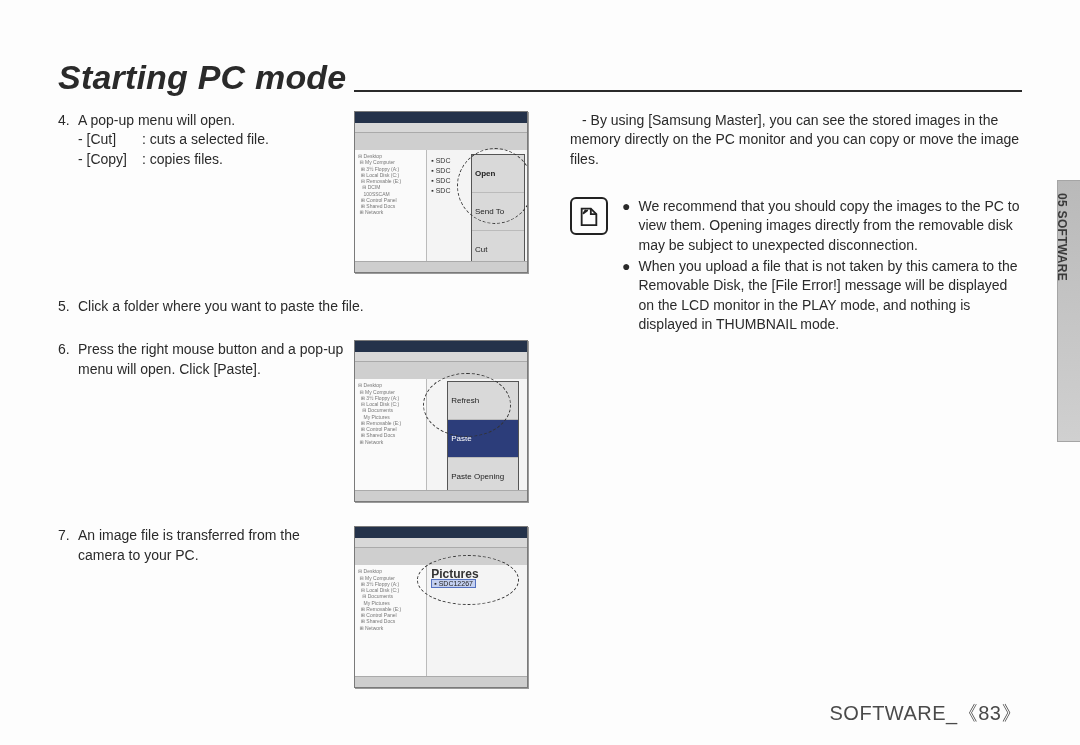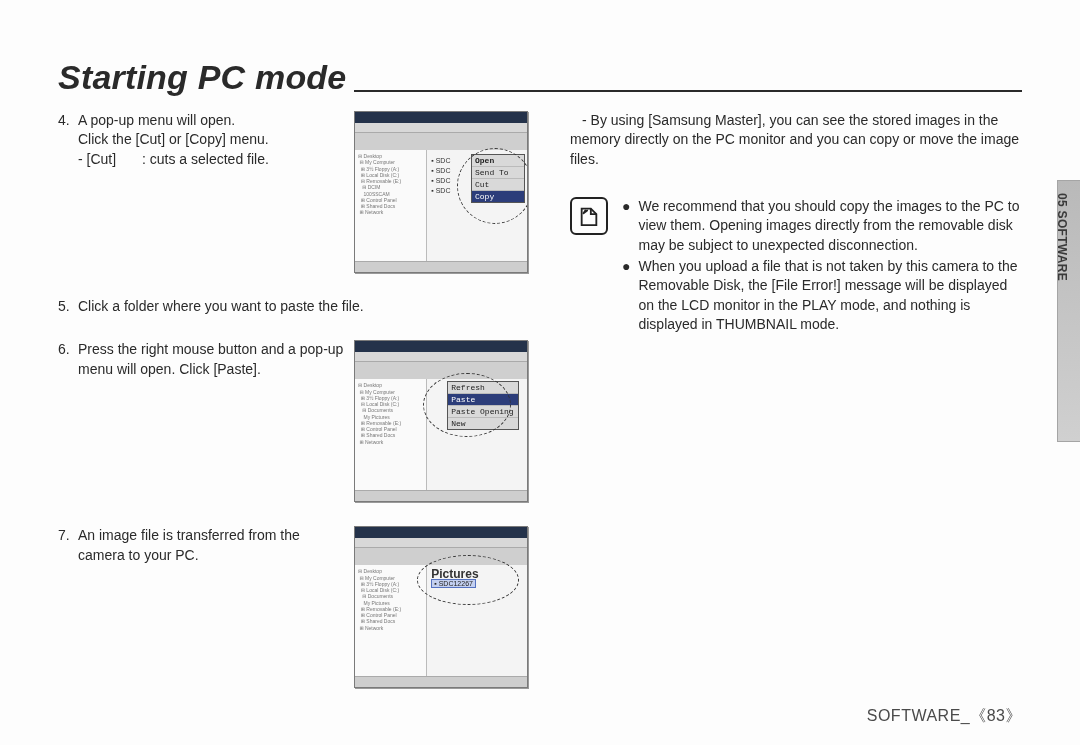--- a/index.html
+++ b/index.html
@@ -84,21 +84,21 @@
     border-radius:50%;
   }
   .popup-box {
     position:absolute;
     background:#d9d9d9;
     border:1px solid #555;
     font-size:8px;
     color:#222;
     line-height:11px;
   }
-  .popup-box div { padding:0 3px; border-bottom:1px solid #bbb;font-family:Liberation Mono, monospace; }
+  .popup-box div { padding:13px 3px; border-bottom:1px solid #bbb; }
   .popup-box div:last-child { border-bottom:none; }
   .hl { background:#2c3d7a; color:#fff; }
   .filelist { position:absolute; left:4px; top:6px; font-size:7px; color:#333; line-height:10px; }
 
   .para { line-height:1.38; }
   .hang { padding-left: 12px; text-indent:-12px; }
 
   .note-block {
     display:flex;
     align-items:flex-start;
@@ -115,21 +115,21 @@
   .note-icon svg { width:22px; height:22px; }
   .note-list { list-style:none; padding:0; margin:0; }
   .note-list li { display:flex; gap:8px; margin-bottom:2px; }
   .note-list .bullet { font-size:14px; line-height:1.38; }
   .note-list .btxt { flex:1; line-height:1.38; }
 
   .footer {
     position:absolute;
     right:58px;
     bottom:18px;
-    font-size:16px;
+    font-size:20px;
     color:#4a4a4a;
     letter-spacing:.5px;
   }
   .tab-side {
     position:absolute;
     right:0; top:180px;
     width:22px; height:260px;
     background:linear-gradient(#b9b9b9,#d0d0d0);
     border:1px solid #a5a5a5;
     border-right:none;
@@ -160,24 +160,27 @@
   <div class="columns">
 
     <div class="col-left">
 
       <div class="step">
         <div class="step-text">
           <div class="step-num-indent">
             <span class="step-num">4.</span>
             <span>A pop-up menu will open.</span>
           </div>
-          <div class="indent1">Click the [Cut] or [Copy] menu.</div>
           <div class="defrow">
             <span class="defkey">- [Cut]</span>
             <span class="defval">: cuts a selected file.</span>
+          </div>
+          <div class="defrow">
+            <span class="defkey">- [Copy]</span>
+            <span class="defval">: copies files.</span>
           </div>
         </div>
 
         <div class="thumb">
           <div class="tb-title"></div>
             <div class="tb-menu"></div>
             <div class="tb-bar"></div>
           <div class="tb-body">
             <div class="tb-tree tree-lines">
               <div>⊟ Desktop</div>

